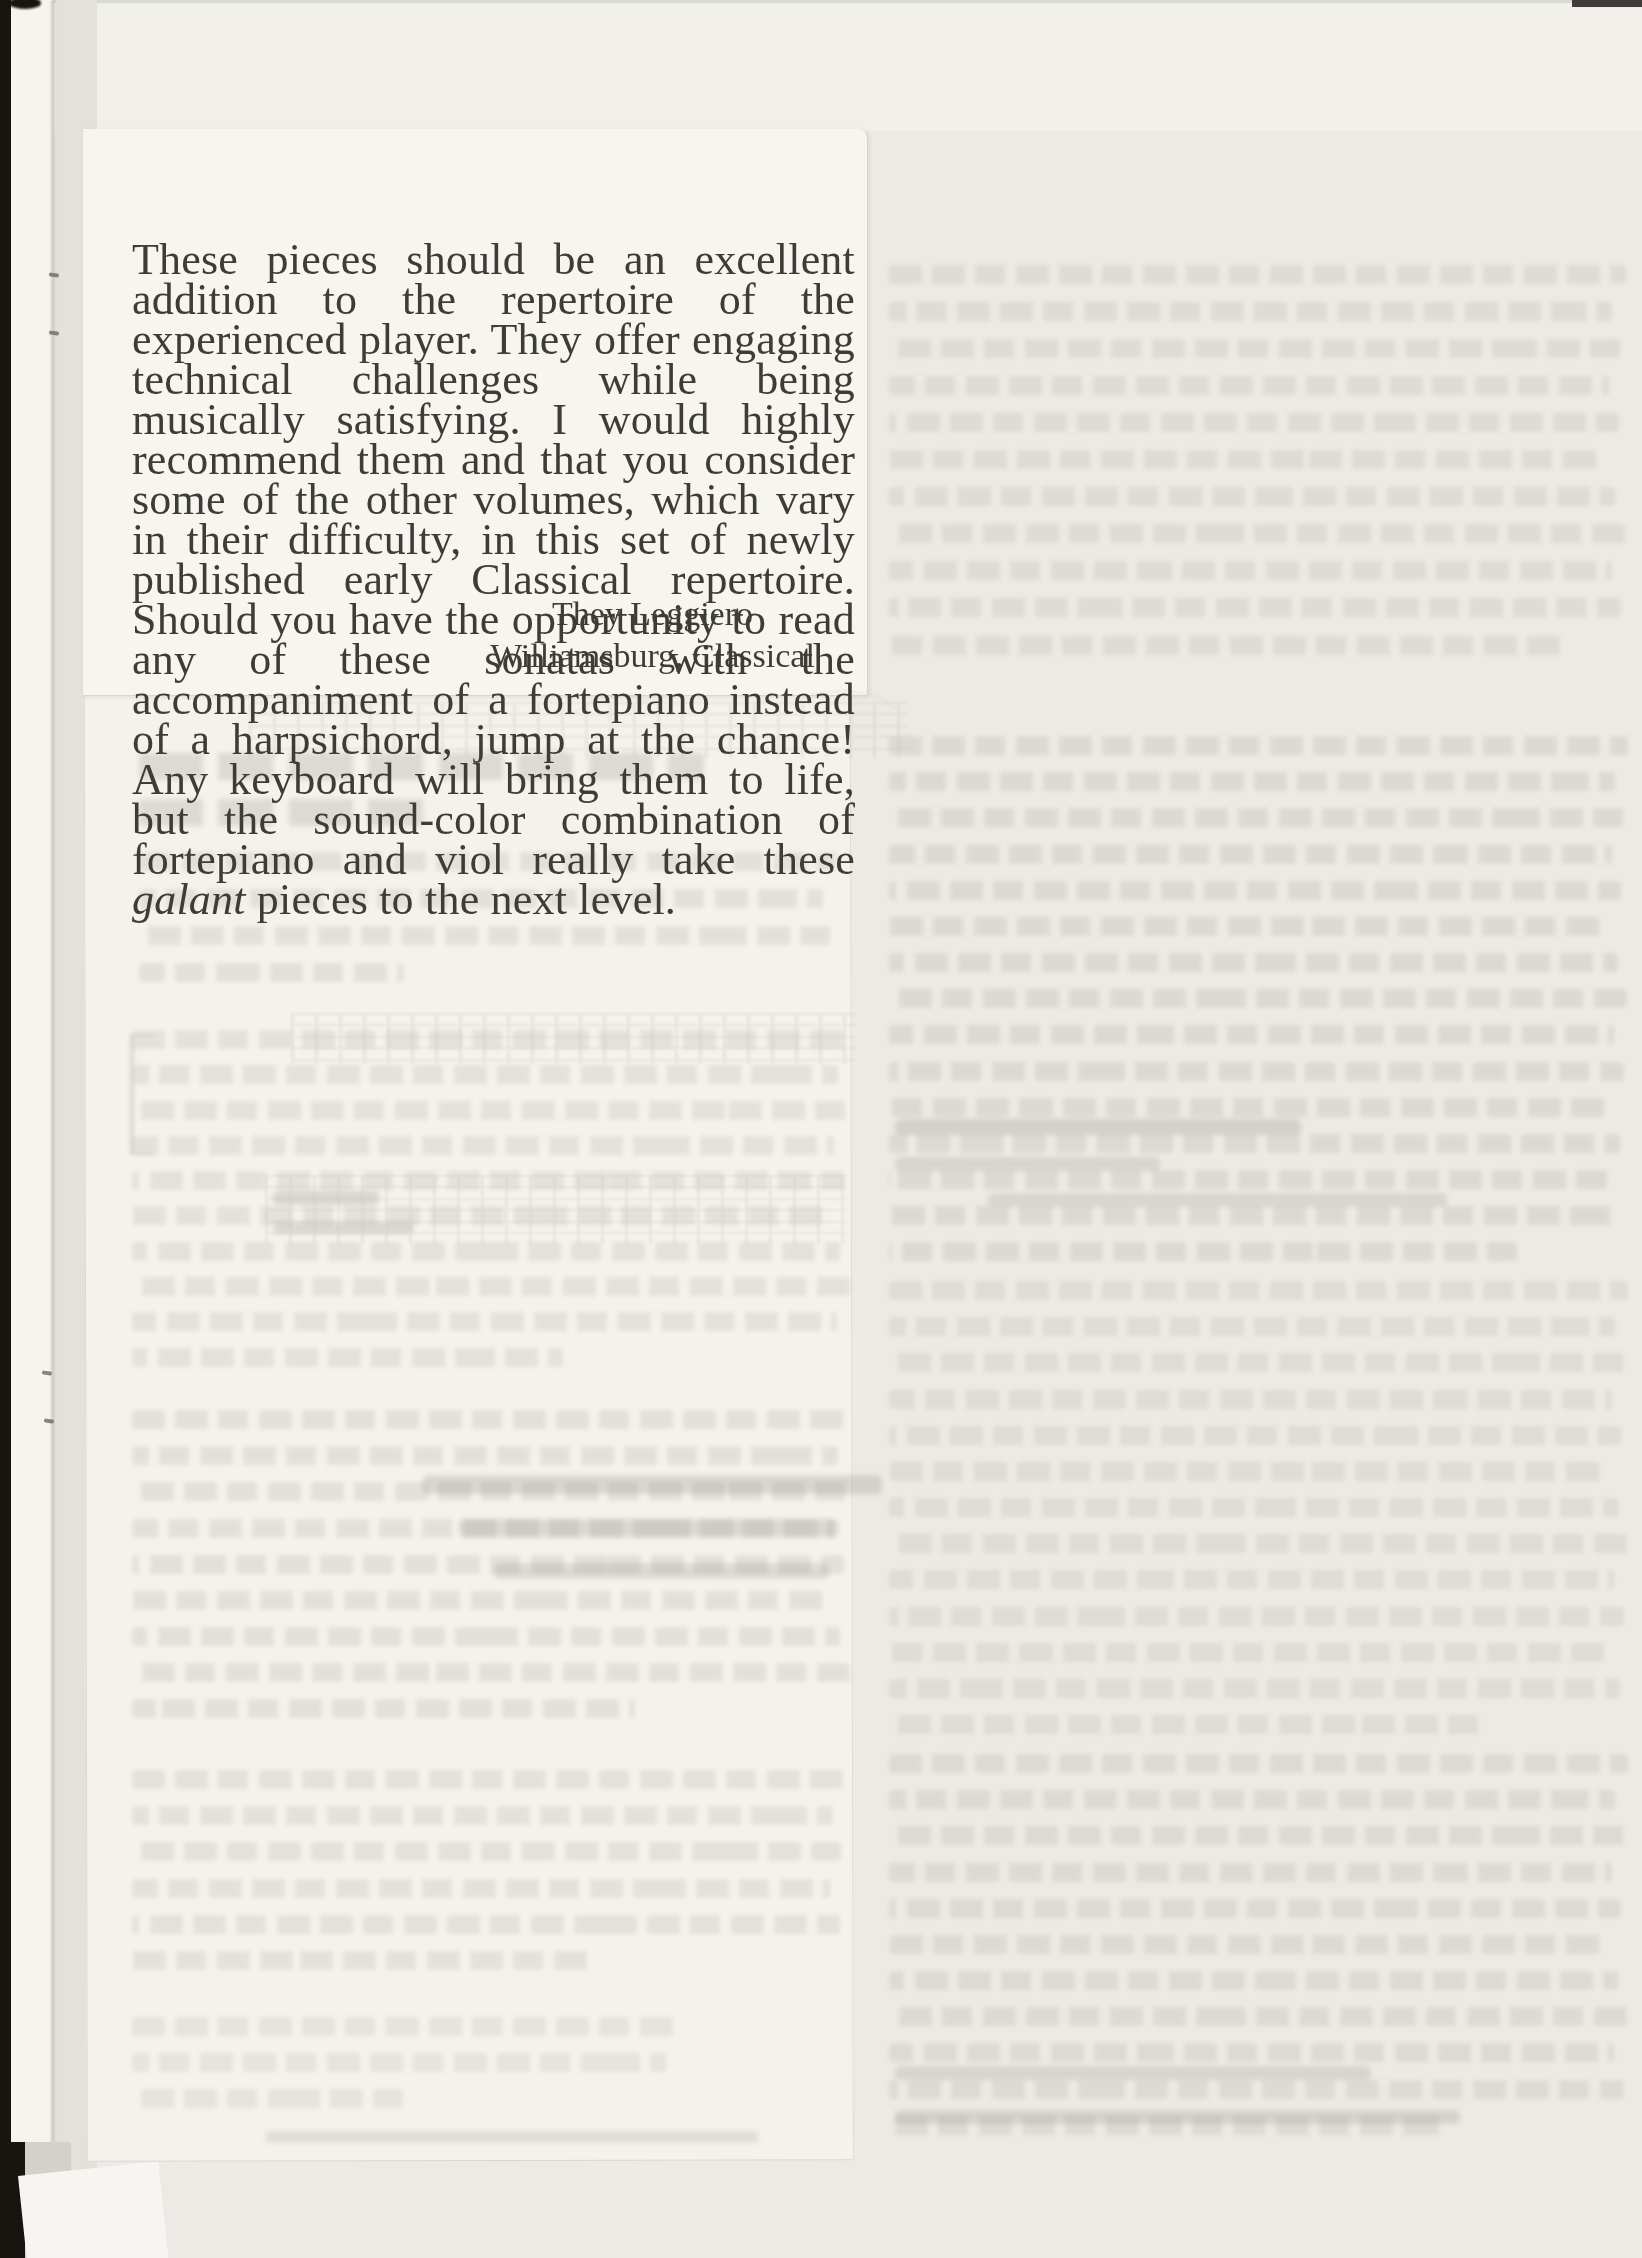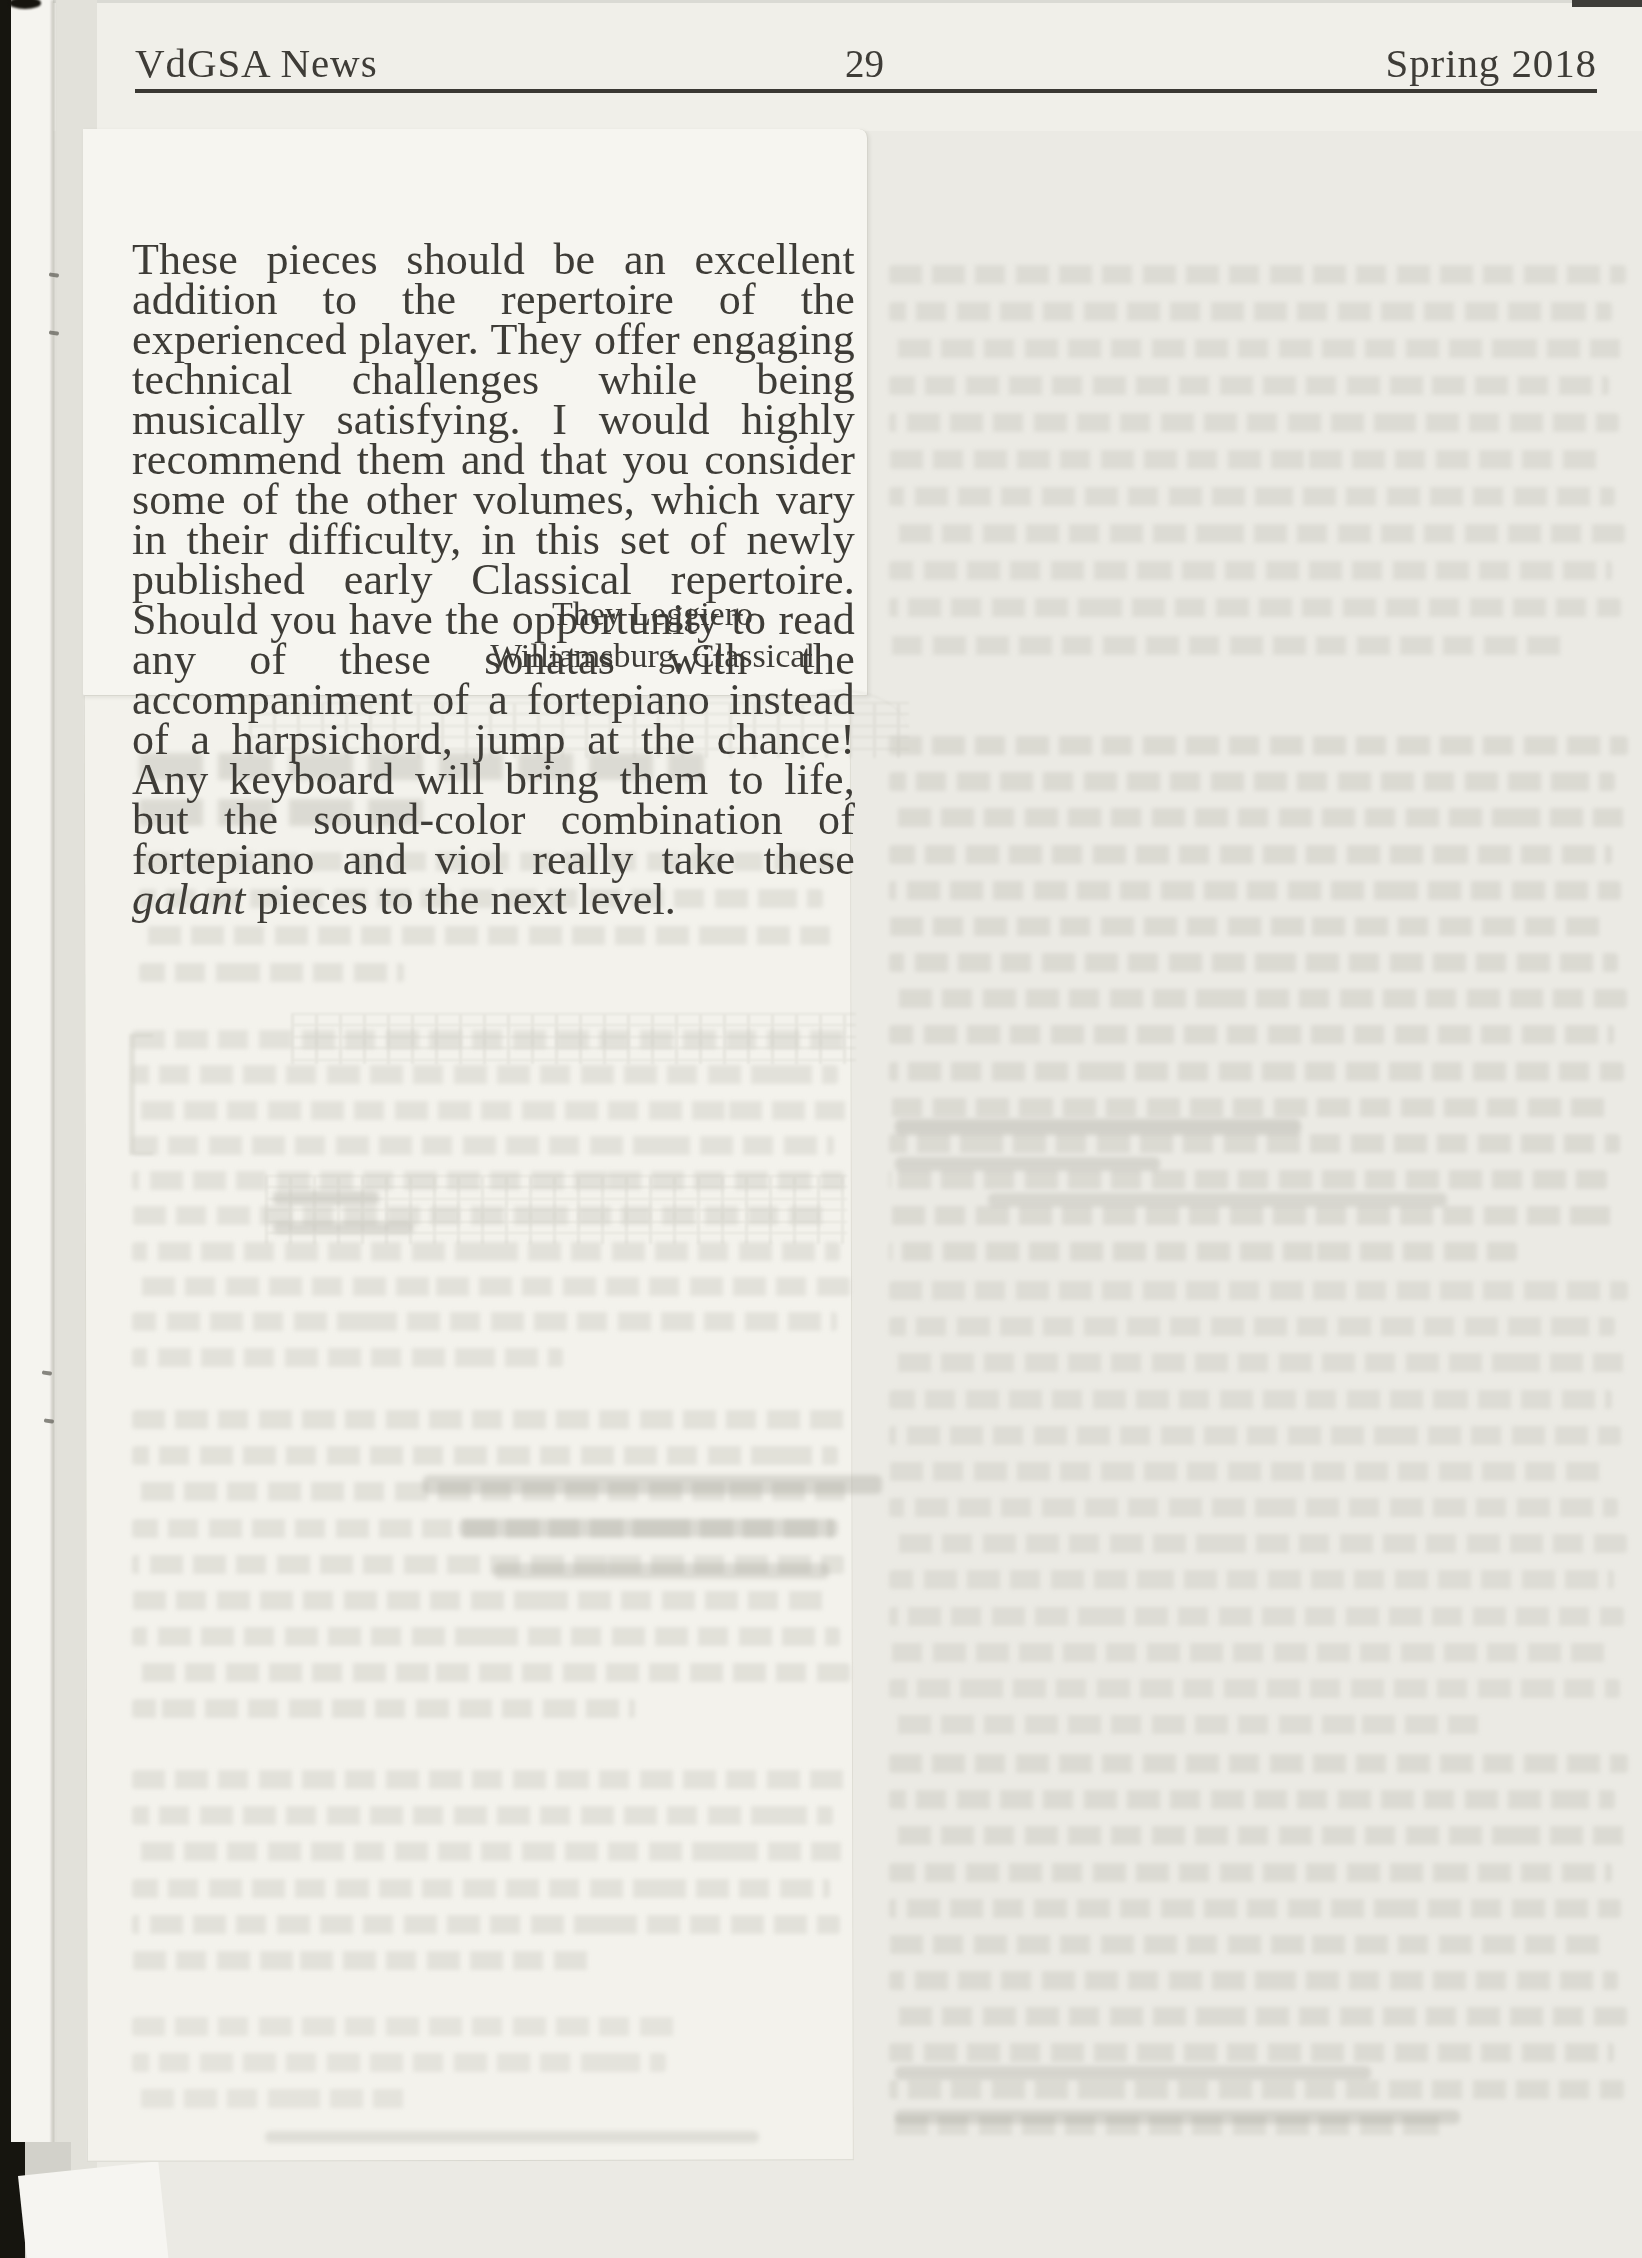--- a/index.html
+++ b/index.html
@@ -228,26 +228,20 @@
       <div class="smudge" style="left: 265px; top: 2131px; width: 494px; height: 12.4px; opacity: 0.22;"></div>
       <div class="smudge" style="left: 273px; top: 1191px; width: 106px; height: 14px; opacity: 0.3;"></div>
       <div class="smudge" style="left: 273px; top: 1222px; width: 141px; height: 12.4px; opacity: 0.28;"></div>
       <div class="staff" style="left: 249px; top: 702px; width: 660px; height: 56px; opacity: 0.3;"></div>
       <div class="staff" style="left: 291px; top: 1013px; width: 565px; height: 51px; opacity: 0.3;"></div>
       <div class="staff" style="left: 265px; top: 1175px; width: 582px; height: 69px; opacity: 0.28;"></div>
       <div class="arc" style="left: 565px; top: 695px; width: 115px; height: 37px; opacity: 0.3;"></div>
       <div class="arc" style="left: 776px; top: 690px; width: 132px; height: 41px; opacity: 0.28;"></div>
     </div>
 
-  <div class="header-layer">
-    <div class="pub-title">VdGSA News</div>
-    <div class="page-number">29</div>
-    <div class="issue-date">Spring 2018</div>
-    <div class="header-rule"></div>
-  </div>
 
   <div class="review-layer">
     <p class="review-paragraph"><span>These pieces should be an excellent addition to the repertoire of the experienced player. They offer engaging technical challenges while being musically satisfying. I would highly recommend them and that you consider some of the other volumes, which vary in their difficulty, in this set of newly published early Classical repertoire. Should you have the opportunity to read any of these sonatas with the accompaniment of a fortepiano instead of a harpsichord, jump at the chance! Any keyboard will bring them to life, but the sound-color combination of fortepiano and viol really take these </span><span class="italic">galant</span><span> pieces to the next level.</span></p>
     <div class="attribution">
       <div>They Leggiero</div>
       <div>Williamsburg, Classical</div>
     </div>
   </div>
 
 <div class="staple" style="left: 49px; top: 273px;"></div>

